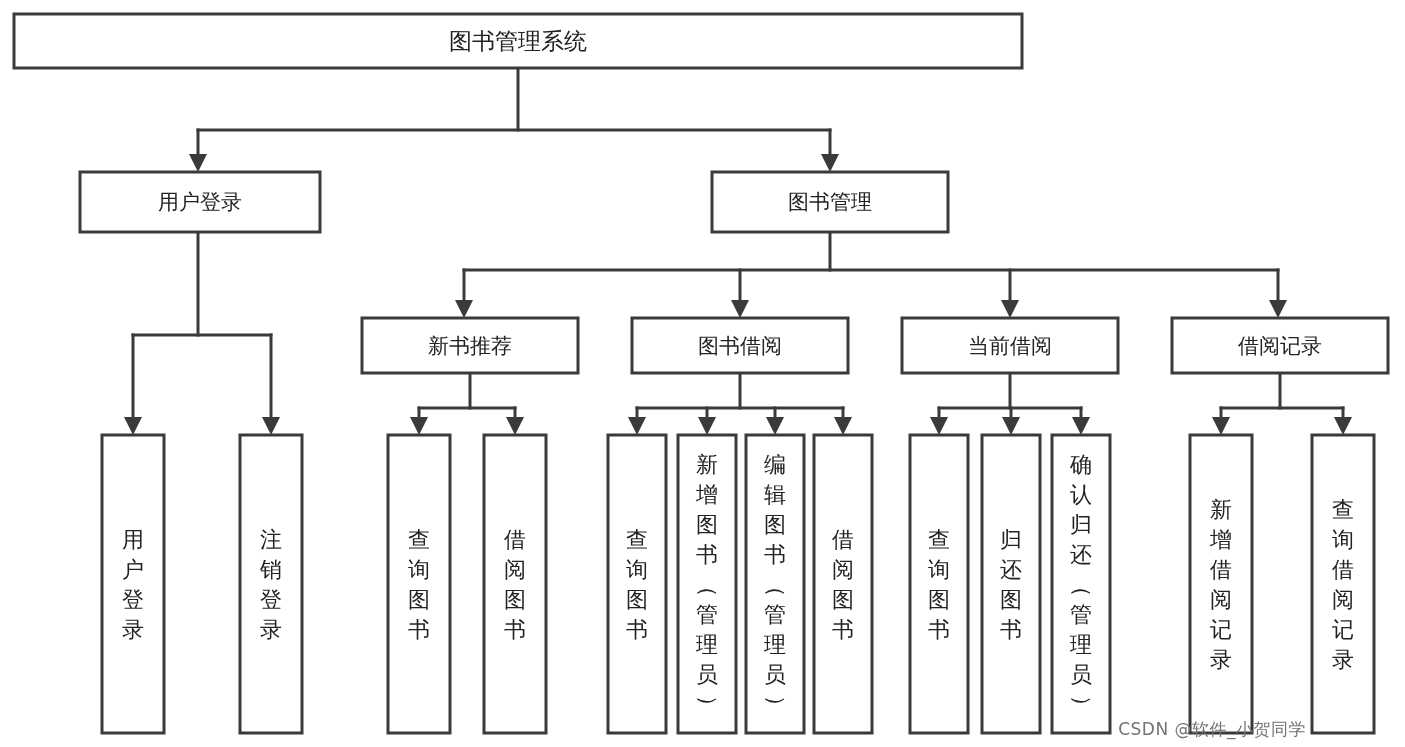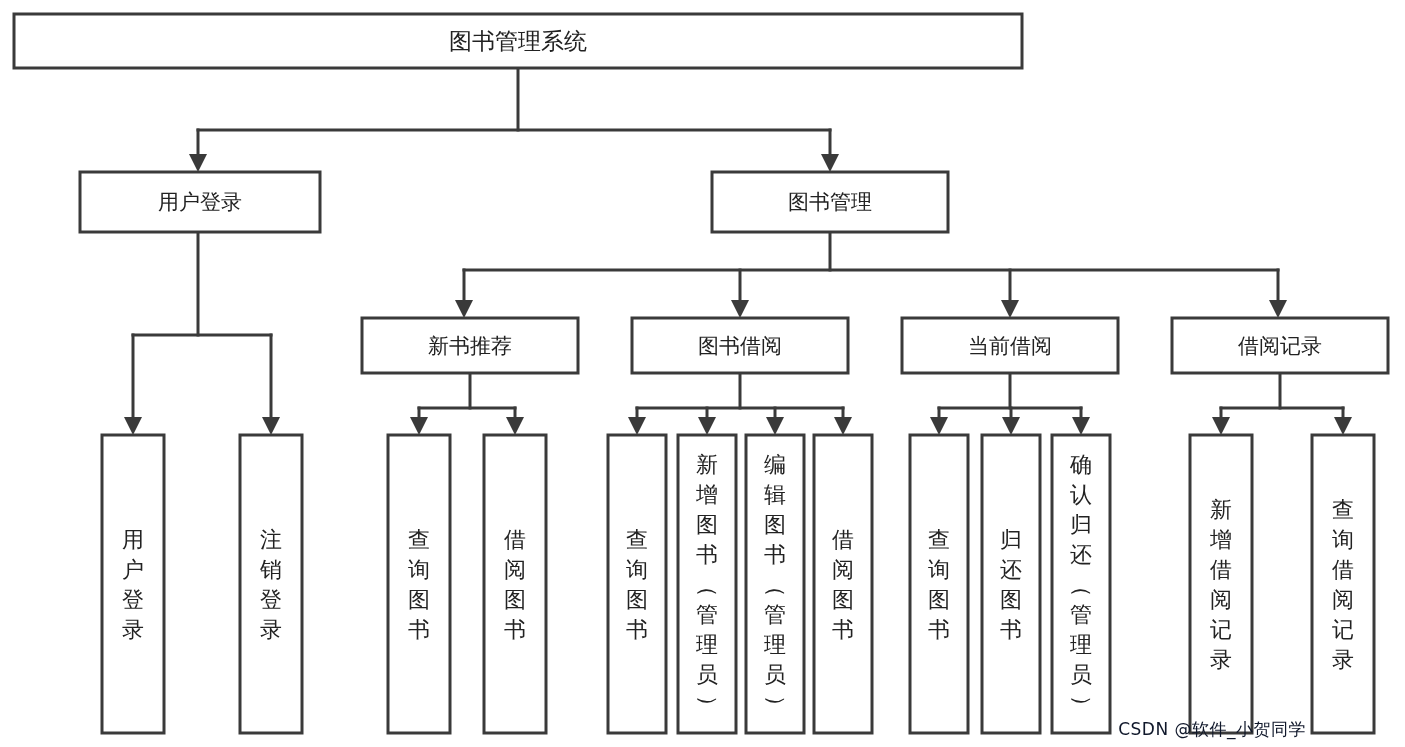--- a/index.html
+++ b/index.html
@@ -61,21 +61,21 @@
     font-size: 22px;
     text-anchor: middle;
     dominant-baseline: middle;
   }
   .watermark-text {
     position: absolute;
     right: 10px;
     bottom: 6px;
     font-family: "DejaVu Sans", "Liberation Sans", sans-serif;
     font-size: 17px;
-    color: #0f172a;
+    color: #737373;
     white-space: nowrap;
     letter-spacing: 0.5px;
     user-select: none;
   }
 </style>
 </head>
 <body>
 
 <div id="diagram-root">
   <svg class="diagram-canvas" viewBox="0 0 1405 747" xmlns="http://www.w3.org/2000/svg">

